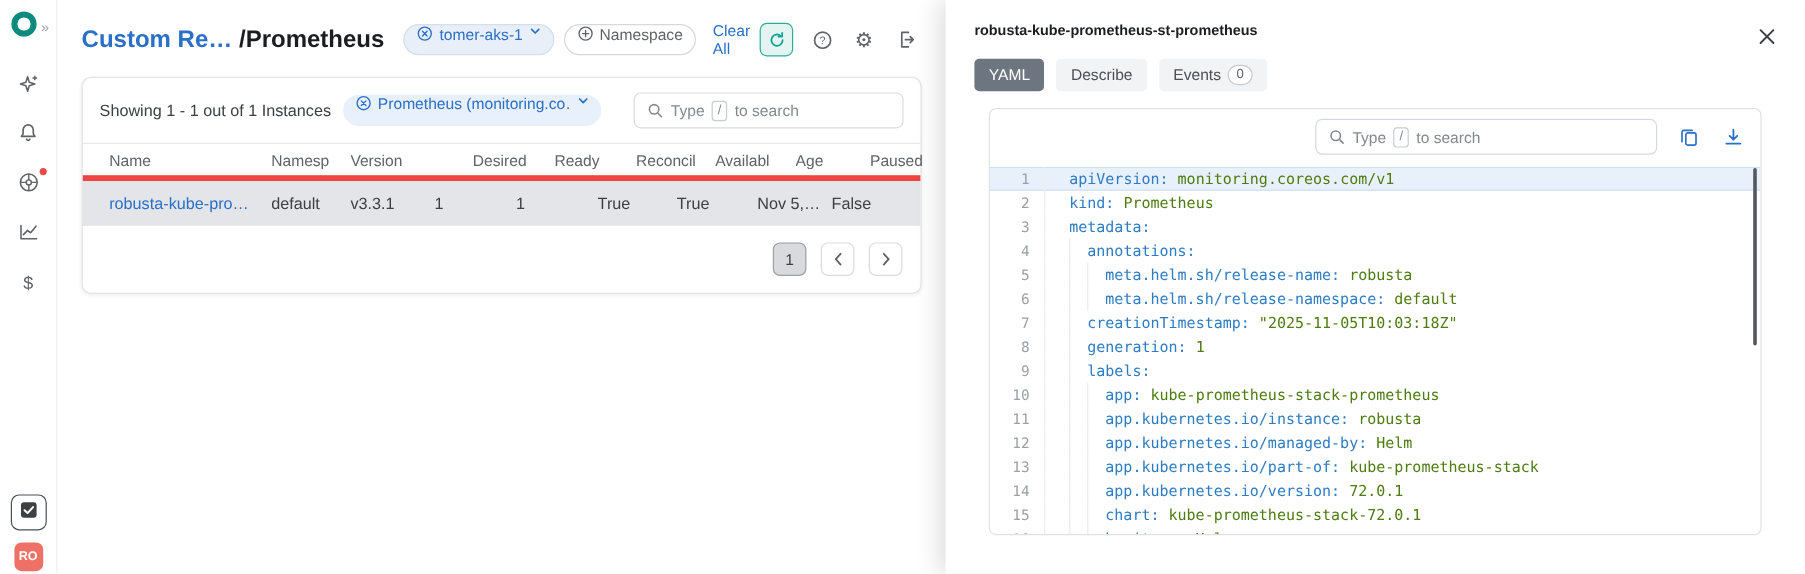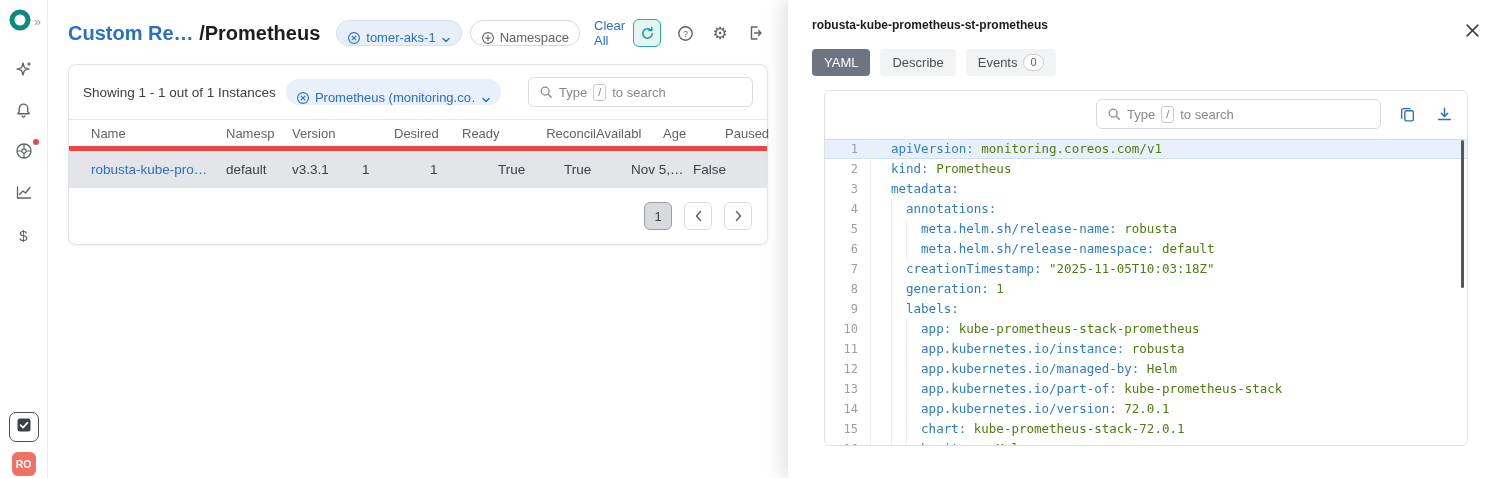--- a/index.html
+++ b/index.html
@@ -19,21 +19,21 @@
   .avatar { width:24px; height:24px; border-radius:6px; background:#ef7066; color:#fff; font-size:10.5px; font-weight:700;
     display:flex; align-items:center; justify-content:center; cursor:pointer; }
   .dollar { font-size:15px; color:#5f6368; }
 
   
   .main { position:absolute; left:48px; top:0; right:0; height:100%; background:#fff; }
   .topbar { display:flex; align-items:center; width:740px; padding:18px 22px 0 20px; height:48px; }
   .page-title { font-size:20px; font-weight:700; white-space:nowrap; }
   .page-title .parent { color:#2a6fc8; cursor:pointer; }
   .page-title .current { color:#1b1d1f; }
-  .chip { display:inline-flex; align-items:flex-end; height:26px; border-radius:13px; font-size:13px; padding:0 10px; gap:5px; white-space:nowrap; cursor:pointer; }
+  .chip { display:inline-flex; align-items:flex-start; height:26px; border-radius:13px; font-size:13px; padding:0 10px; gap:5px; white-space:nowrap; cursor:pointer; }
   .chip.cluster { background:#e9eff9; border:1px solid #d3deef; color:#2a6fc8; margin-left:16px; }
   .chip.namespace { background:#fff; border:1px solid #d6d8da; color:#5f6368; margin-left:8px; }
   .clear-all { color:#2a6fc8; font-size:13px; margin-left:14px; cursor:pointer; }
   .top-actions { margin-left:auto; display:flex; align-items:center; gap:13px; }
   .refresh-btn { width:28px; height:28px; border-radius:6px; border:1px solid #2bab9e; background:#e4f4f1;
     display:flex; align-items:center; justify-content:center; cursor:pointer; }
   .icon-btn { width:22px; height:22px; display:flex; align-items:center; justify-content:center; cursor:pointer; color:#5f6368; }
   .gear-glyph { font-size:17px; color:#5f6368; line-height:1; }
 
   
@@ -239,21 +239,21 @@
         <span class="kbd">/</span>
         <span>to search</span>
       </div>
     </div>
     <div class="thead" id="cols">
         <div class="th" style="width: 135px;">Name</div>
         <div class="th" style="width: 66px;">Namesp</div>
         <div class="th" style="width: 70px;">Version</div>
         <div class="th" style="width: 68px; margin-left: 32px;">Desired</div>
         <div class="th" style="width: 68px;">Ready</div>
-        <div class="th" style="width: 66px; text-align: right;">Reconcil</div>
+        <div class="th" style="width: 66px;">Reconcil</div>
         <div class="th" style="width: 67px;">Availabl</div>
         <div class="th" style="width: 62px;">Age</div>
         <div class="th" style="width: 58px;">Paused</div>
       </div>
     <div id="rows">
         <div class="tr selected">
           <div class="td link" style="width: 135px;">robusta-kube-pro…</div>
           <div class="td" style="width: 66px;">default</div>
           <div class="td" style="width: 70px;">v3.3.1</div>
           <div class="td" style="width: 68px;">1</div>

